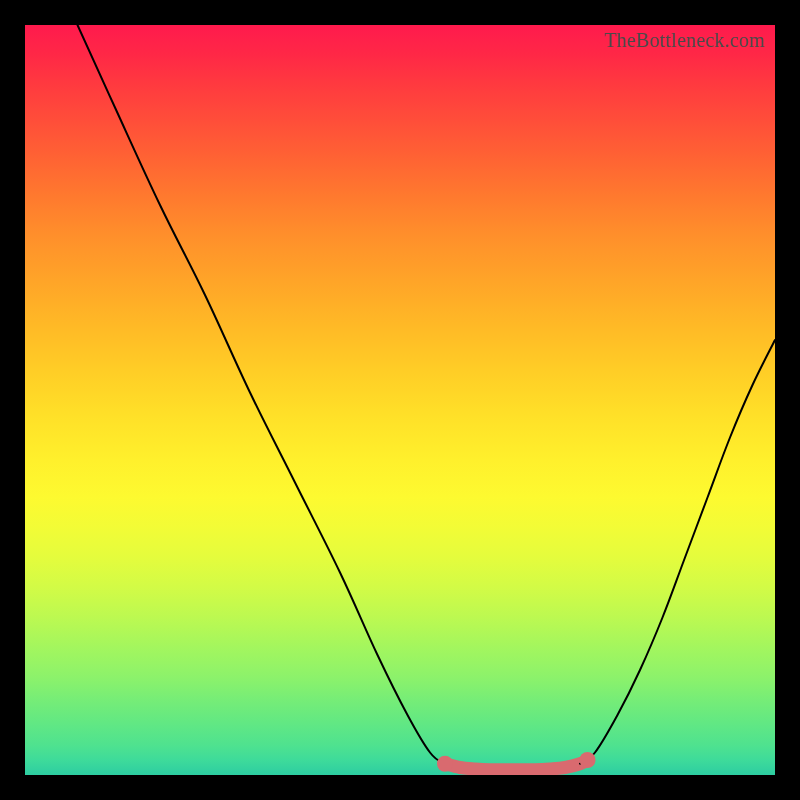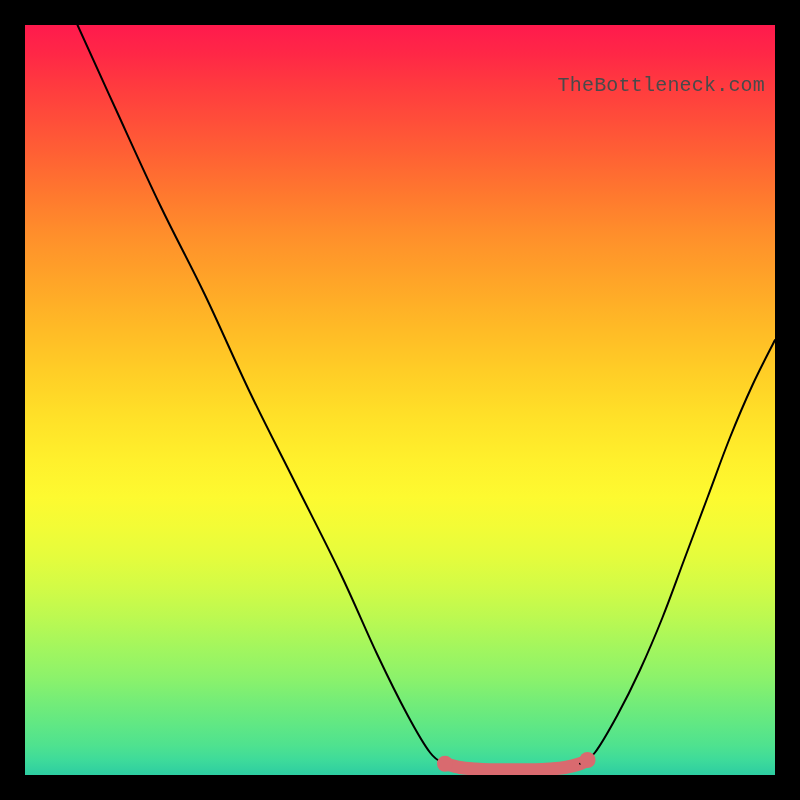--- a/index.html
+++ b/index.html
@@ -40,26 +40,25 @@
       #62e883 93%,
       #4fe28f 96%,
       #3edb9a 98%,
       #2dcda2 100%
     );
   }
   .watermark {
     position: absolute;
     top: 4px;
     right: 10px;
-    font-family: Liberation Mono, monospace;
+    font-family: Liberation Serif, serif;
     font-size: 20px;
     font-weight: 500;
     color: #4a4a4a;
     letter-spacing: 0.2px;
-    margin-top: 45px;
   }
   svg.curves {
     position: absolute;
     left: 0; top: 0;
     width: 750px;
     height: 750px;
   }
 </style>
 </head>
 <body>

